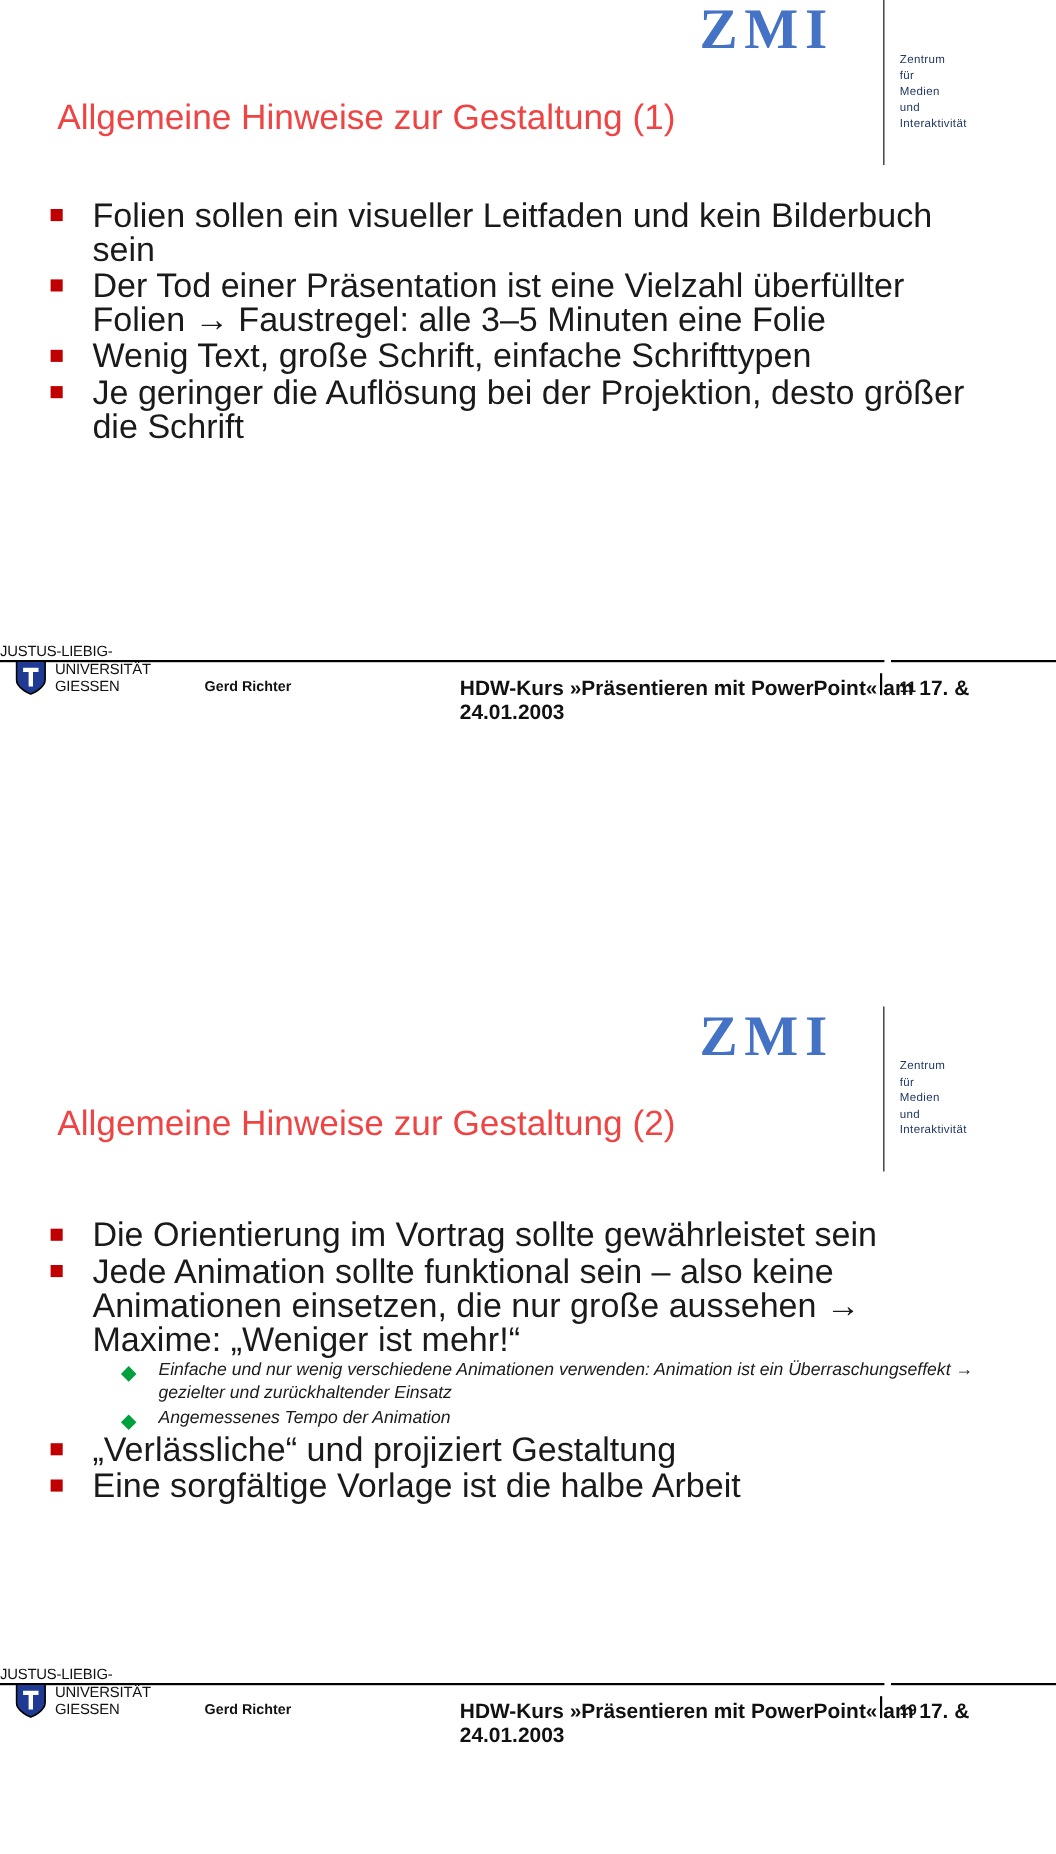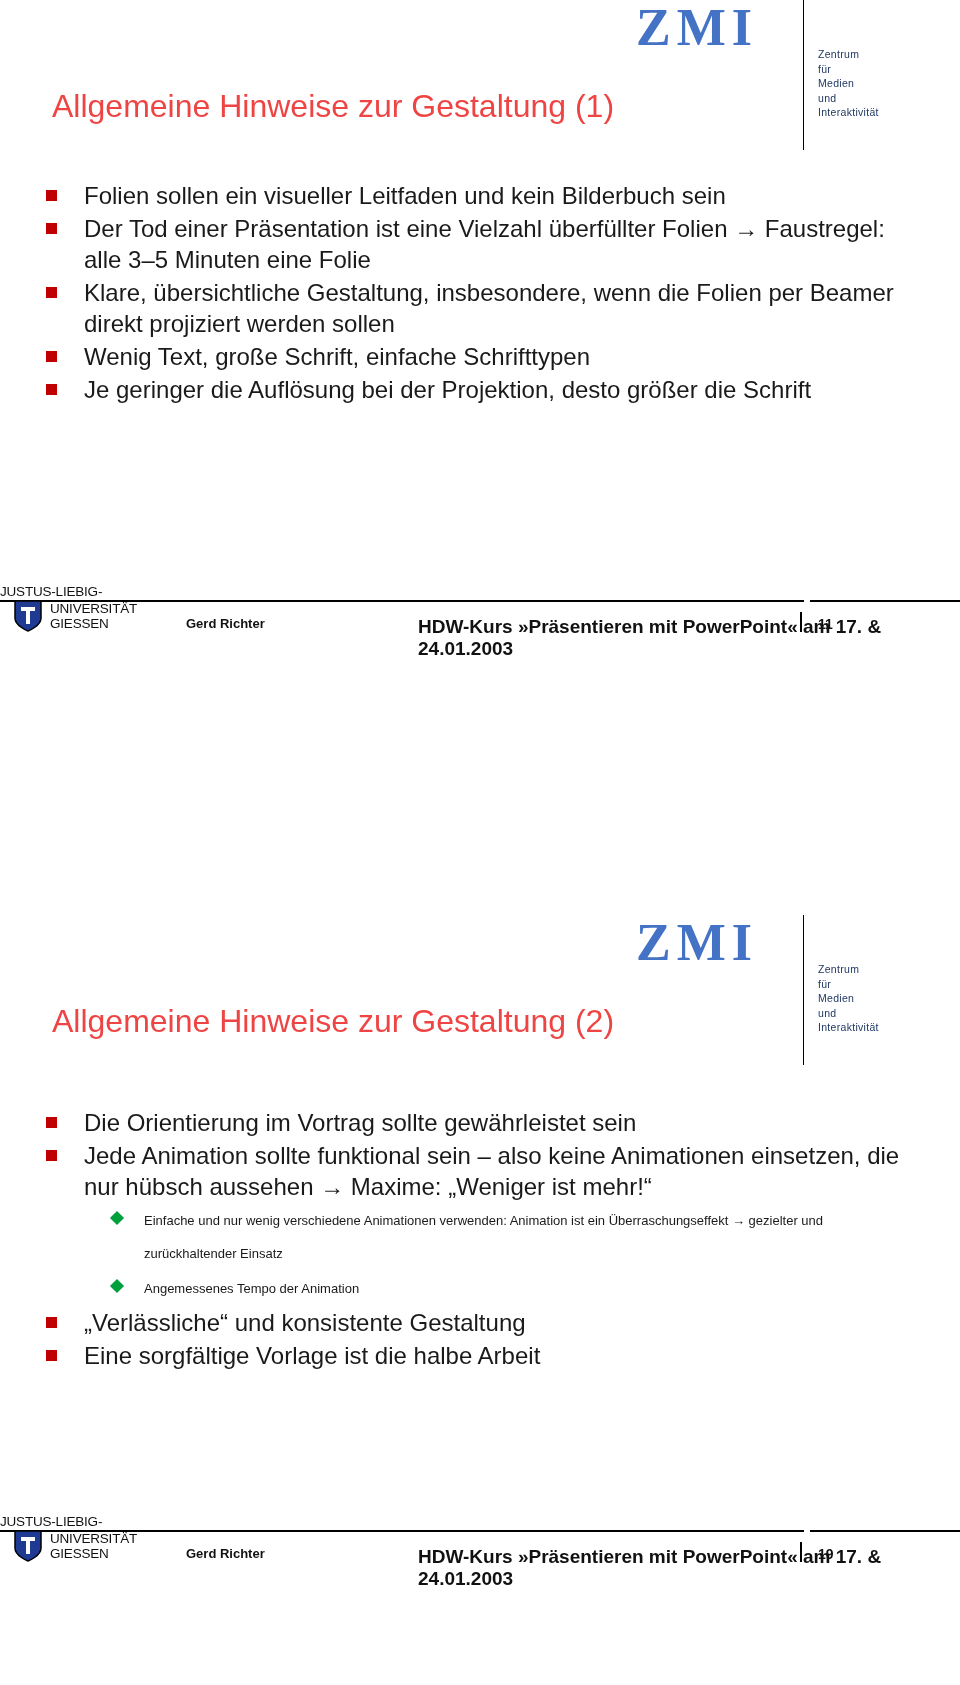--- a/index.html
+++ b/index.html
@@ -70,41 +70,42 @@
   
   .bullets {
     margin: 0;
     padding: 0;
     list-style: none;
   }
   .bullet {
     position: relative;
     padding-left: 38px;
     margin-bottom: 2px;
-    font-size: 24px;
+    font-size: 31px;
     line-height: 31px;
     color: #1a1a1a;
   }
   .bullet.lv1 {
     margin-left: 46px;
   }
   .bullet.lv1::before {
     content: "";
     position: absolute;
     left: 0px;
     top: 10px;
     width: 11px;
     height: 11px;
     background: #c00000;
   }
   .bullet.lv2 {
     margin-left: 110px;
-    font-size: 13px;
-    line-height: 33px;
+    font-size: 16px;
+    line-height: 21px;
     padding-left: 34px;
+    font-style: italic;
   }
   .bullet.lv2::before {
     content: "";
     position: absolute;
     left: 2px;
     top: 9px;
     width: 10px;
     height: 10px;
     background: #00a03c;
     transform: rotate(45deg);
@@ -224,21 +225,20 @@
         <div>und</div>
         <div>Interaktivität</div>
       </div>
     </div>
 
     <div class="slide-title" style="top:88px;">Allgemeine Hinweise zur Gestaltung (1)</div>
 
     <ul class="bullets" style="position:absolute;left:0;top:180px;width:900px;">
       <li class="bullet lv1">Folien sollen ein visueller Leitfaden und kein Bilderbuch sein</li>
       <li class="bullet lv1">Der Tod einer Präsentation ist eine Vielzahl überfüllter Folien → Faustregel: alle 3–5 Minuten eine Folie</li>
-      <li class="bullet lv1">Klare, übersichtliche Gestaltung, insbesondere, wenn die Folien per Beamer direkt projiziert werden sollen</li>
       <li class="bullet lv1">Wenig Text, große Schrift, einfache Schrifttypen</li>
       <li class="bullet lv1">Je geringer die Auflösung bei der Projektion, desto größer die Schrift</li>
     </ul>
 
     <div class="footer" style="position:absolute;left:0;top:600px;width:960px;">
       <div class="footer-rule"></div>
       <div class="footer-rule2"></div>
       <div class="jlu">
         <div class="jlu-top">JUSTUS-LIEBIG-</div>
         <div class="jlu-uni">UNIVERSITÄT</div>
@@ -270,24 +270,24 @@
         <div>Medien</div>
         <div>und</div>
         <div>Interaktivität</div>
       </div>
     </div>
 
     <div class="slide-title" style="top:88px;text-align:center;">Allgemeine Hinweise zur Gestaltung (2)</div>
 
     <ul class="bullets" style="position:absolute;left:0;top:192px;width:900px;">
       <li class="bullet lv1">Die Orientierung im Vortrag sollte gewährleistet sein</li>
-      <li class="bullet lv1">Jede Animation sollte funktional sein – also keine Animationen einsetzen, die nur hübsch aussehen → Maxime: „Weniger ist mehr!“</li>
+      <li class="bullet lv1">Jede Animation sollte funktional sein – also keine Animationen einsetzen, die nur große aussehen → Maxime: „Weniger ist mehr!“</li>
       <li class="bullet lv2">Einfache und nur wenig verschiedene Animationen verwenden: Animation ist ein Überraschungseffekt → gezielter und zurückhaltender Einsatz</li>
       <li class="bullet lv2">Angemessenes Tempo der Animation</li>
-      <li class="bullet lv1">„Verlässliche“ und konsistente Gestaltung</li>
+      <li class="bullet lv1">„Verlässliche“ und projiziert Gestaltung</li>
       <li class="bullet lv1">Eine sorgfältige Vorlage ist die halbe Arbeit</li>
     </ul>
 
     <div class="footer" style="position:absolute;left:0;top:615px;width:960px;">
       <div class="footer-rule"></div>
       <div class="footer-rule2"></div>
       <div class="jlu">
         <div class="jlu-top">JUSTUS-LIEBIG-</div>
         <div class="jlu-uni">UNIVERSITÄT</div>
         <div class="jlu-giessen">GIESSEN</div>

